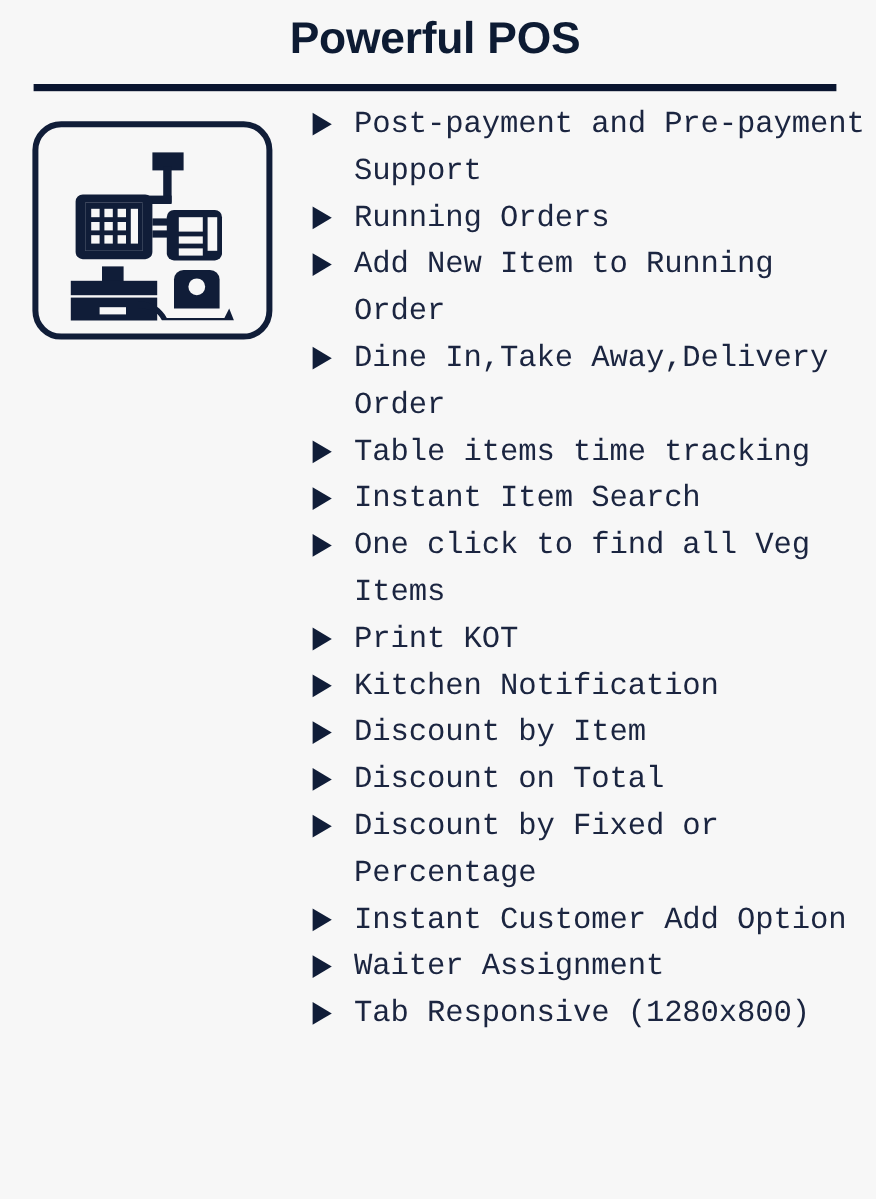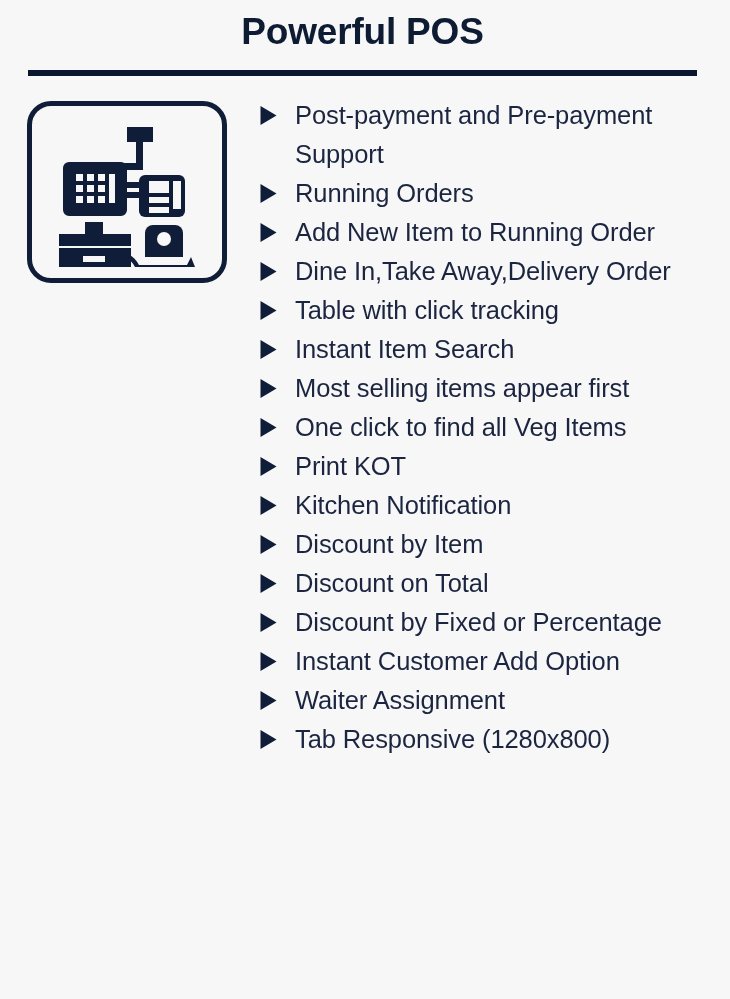--- a/index.html
+++ b/index.html
@@ -75,25 +75,26 @@
     left: 26px;
     top: 18px;
     width: 148px;
     height: 148px;
   }
 
   
   .feature-list {
     position: absolute;
     left: 255px;
-    top: 96px;
+    top: 84px;
     width: 470px;
     margin: 0;
     padding: 0;
     list-style: none;
+    font-family: Liberation Mono, monospace;
   }
   .feature-item {
     position: relative;
     display: block;
     padding-left: 40px;
     margin: 0;
     font-size: 25.5px;
     line-height: 39px;
     color: #1b2540;
     font-weight: normal;
@@ -199,38 +200,32 @@
     <li class="feature-item">
       <svg class="bullet-icon" viewBox="0 0 19 21">
         <path d="M1.5 1 L17.5 10.5 L1.5 20 Z" fill="#101d38"></path>
       </svg>
       <span class="feature-label">Dine In,Take Away,Delivery Order</span>
     </li>
     <li class="feature-item">
       <svg class="bullet-icon" viewBox="0 0 19 21">
         <path d="M1.5 1 L17.5 10.5 L1.5 20 Z" fill="#101d38"></path>
       </svg>
-      <span class="feature-label">Table with click tracking</span>
+      <span class="feature-label">Table items time tracking</span>
     </li>
     <li class="feature-item">
       <svg class="bullet-icon" viewBox="0 0 19 21">
         <path d="M1.5 1 L17.5 10.5 L1.5 20 Z" fill="#101d38"></path>
       </svg>
       <span class="feature-label">Instant Item Search</span>
     </li>
     <li class="feature-item">
       <svg class="bullet-icon" viewBox="0 0 19 21">
         <path d="M1.5 1 L17.5 10.5 L1.5 20 Z" fill="#101d38"></path>
       </svg>
-      <span class="feature-label">Most selling items appear first</span>
-    </li>
-    <li class="feature-item">
-      <svg class="bullet-icon" viewBox="0 0 19 21">
-        <path d="M1.5 1 L17.5 10.5 L1.5 20 Z" fill="#101d38"></path>
-      </svg>
       <span class="feature-label">One click to find all Veg Items</span>
     </li>
     <li class="feature-item">
       <svg class="bullet-icon" viewBox="0 0 19 21">
         <path d="M1.5 1 L17.5 10.5 L1.5 20 Z" fill="#101d38"></path>
       </svg>
       <span class="feature-label">Print KOT</span>
     </li>
     <li class="feature-item">
       <svg class="bullet-icon" viewBox="0 0 19 21">

